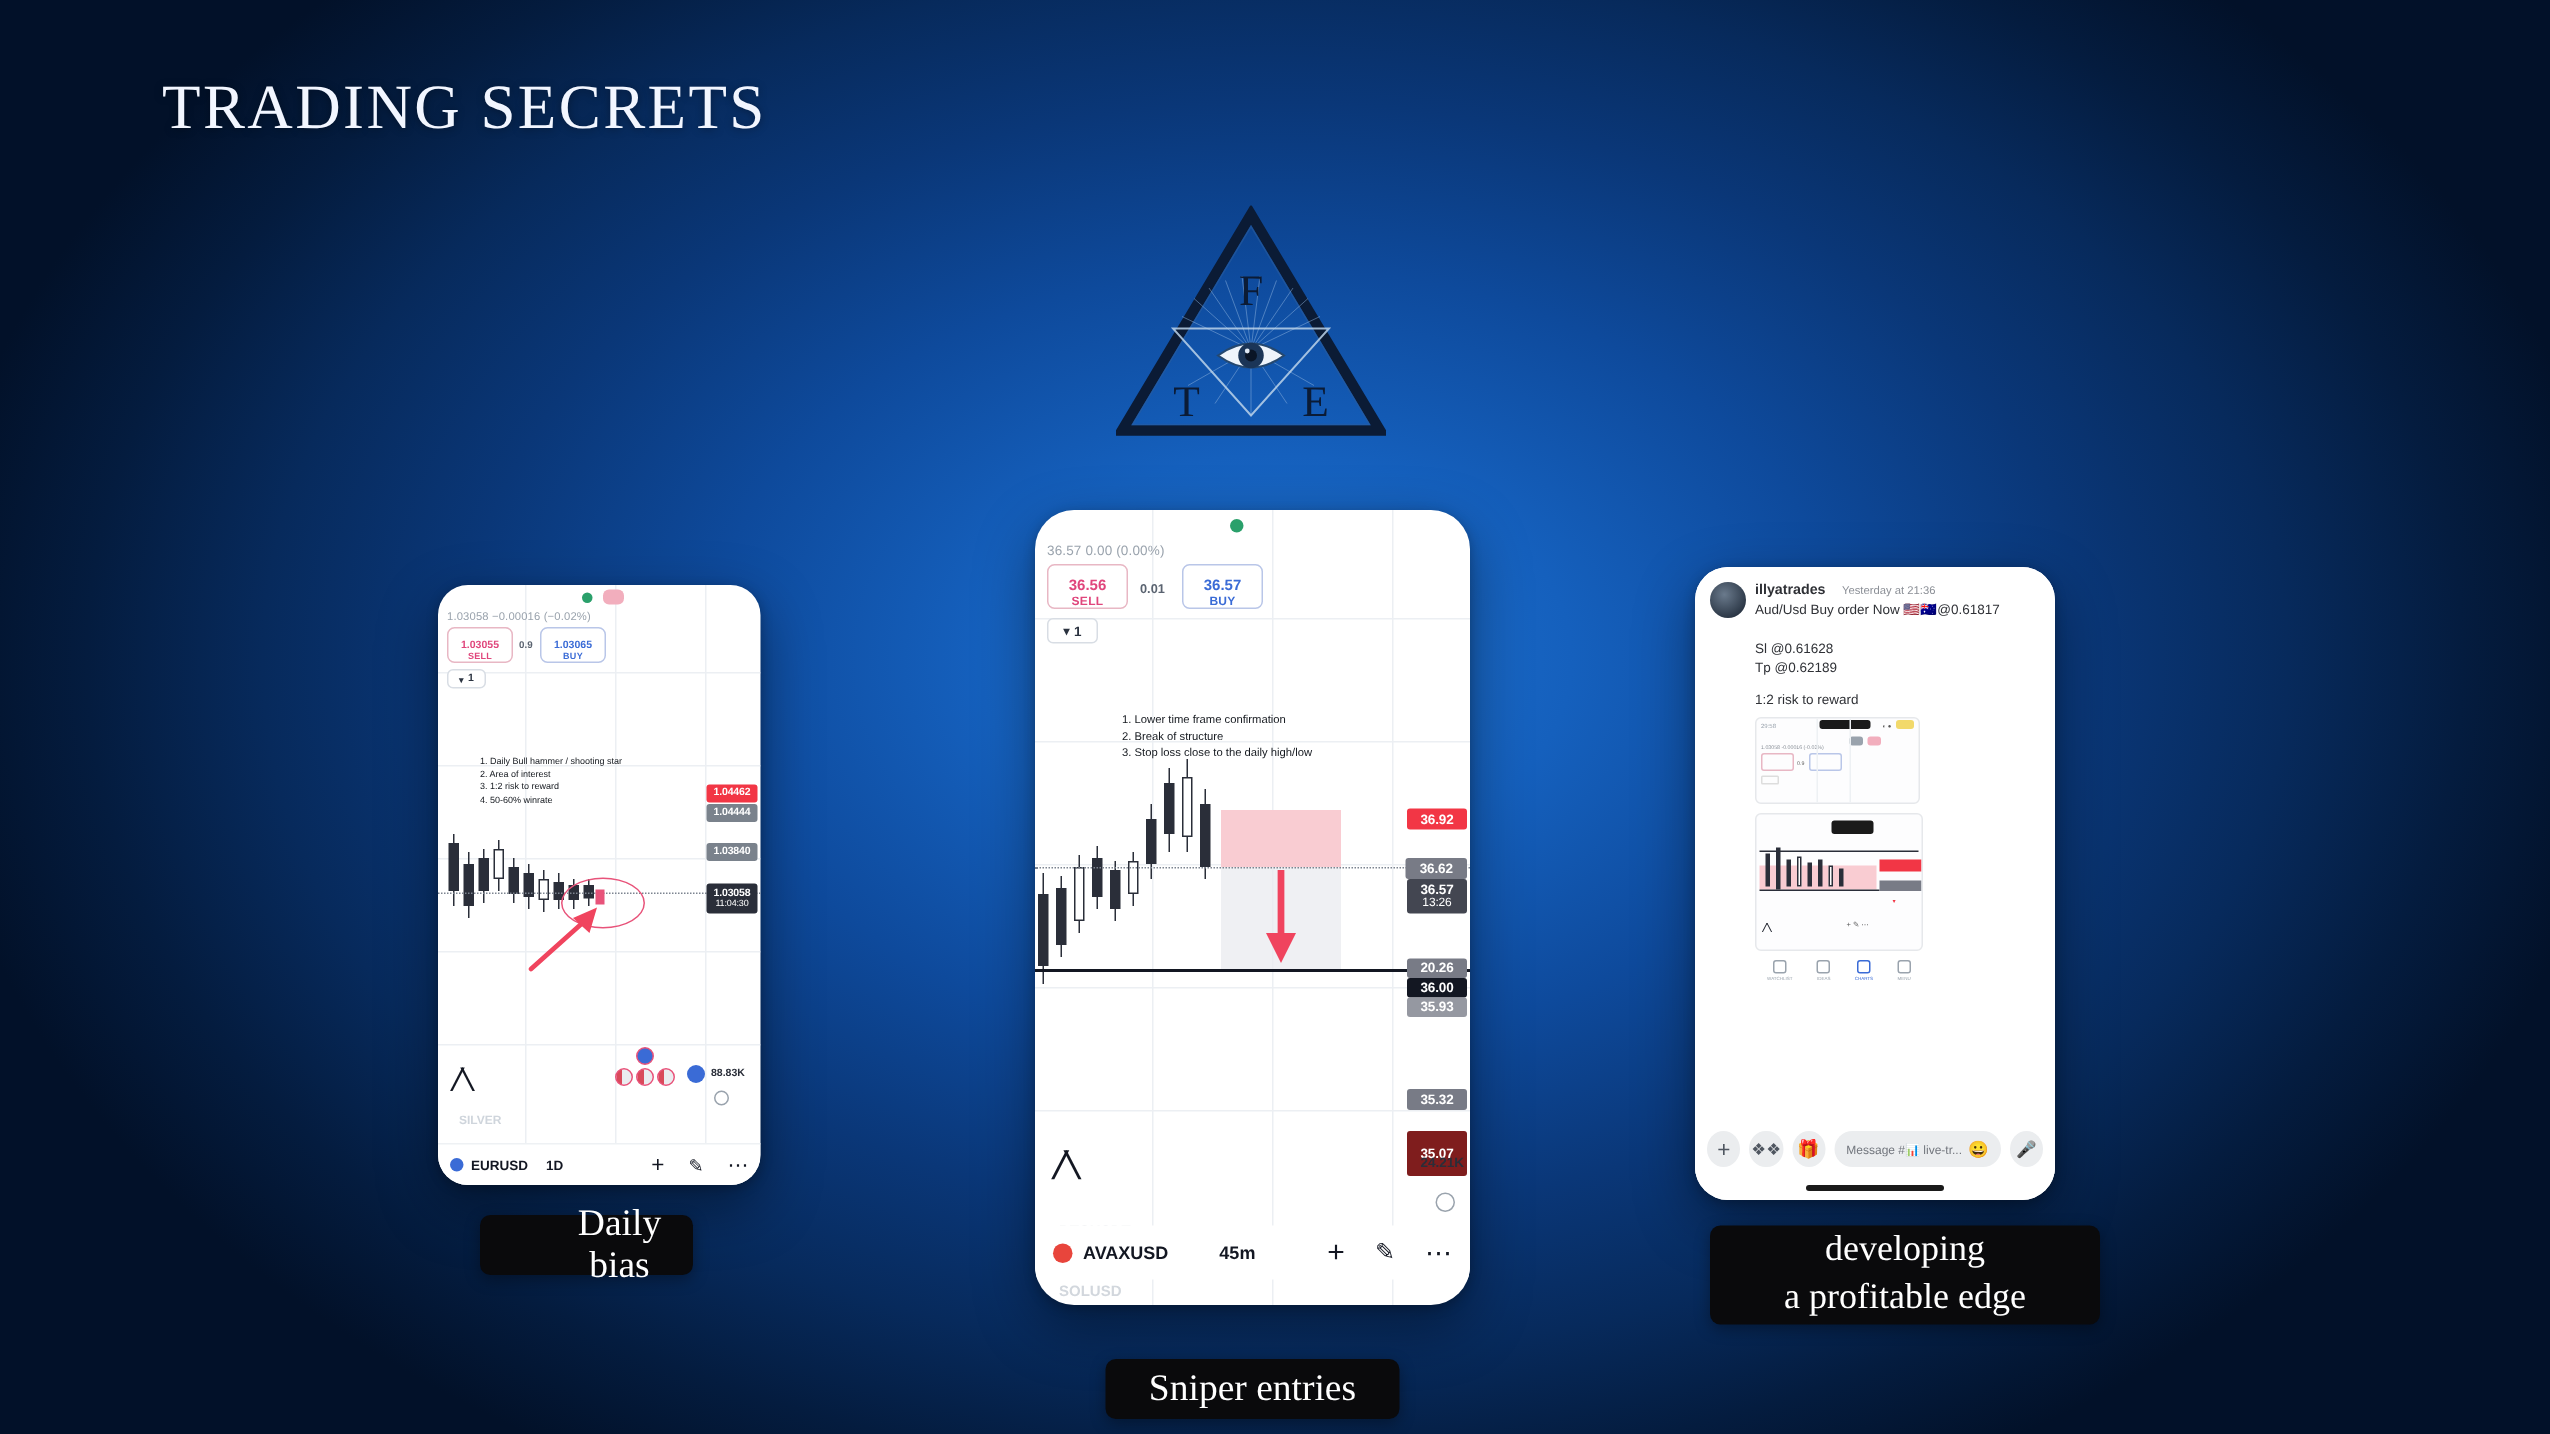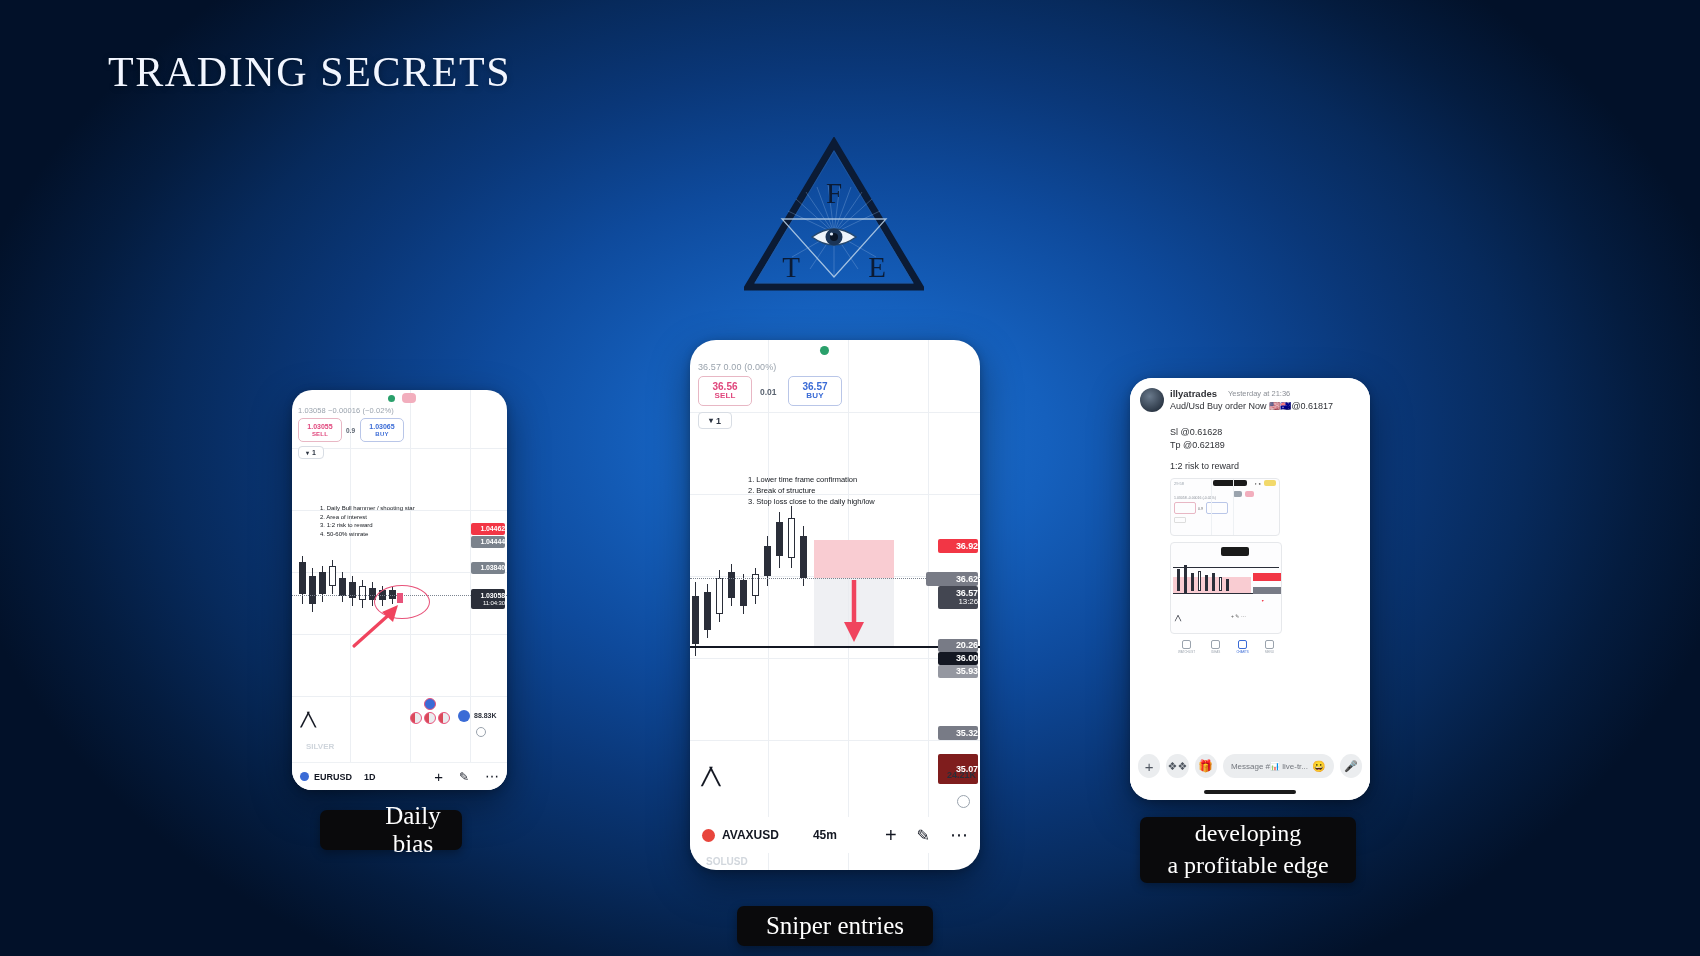--- a/index.html
+++ b/index.html
@@ -43,41 +43,41 @@
 
   
   .chart-area { position: absolute; inset: 0; }
   .grid-v, .grid-h { position: absolute; background: #eceff3; }
   .grid-v { width: 1px; top: 0; bottom: 0; }
   .grid-h { height: 1px; left: 0; right: 0; }
 
   .quote-line { position: absolute; color: #9aa3ad; font-size: 7.5px; letter-spacing: .1px; }
   .pill {
     position: absolute; border-radius: 5px; background: #fff;
-    display: flex; flex-direction: column; align-items: center; justify-content: center;
+    display: flex; flex-direction: column; align-items: center; justify-content: flex-end;
     line-height: 1.05;
   }
   .pill.sell { border: 1px solid #e8b7c4; }
   .pill.buy  { border: 1px solid #b9c6e8; }
   .pill .val { font-weight: 700; }
   .pill .lbl { font-weight: 600; letter-spacing: .2px; }
   .sell .val, .sell .lbl { color: #e0467c; }
   .buy  .val, .buy  .lbl { color: #3a6bd6; }
   .spread { position: absolute; color: #5a6370; font-weight: 600; }
   .qty {
     position: absolute; border: 1px solid #d8dde4; border-radius: 4px; background:#fff;
     display:flex; align-items:center; justify-content:center; gap:3px;
     color:#2b3340; font-weight:700;
   }
 
   .annot { position: absolute; color: #14181e; line-height: 1.45; white-space: pre-line; }
 
   .axlabel {
     position: absolute; color: #fff; border-radius: 2px;
-    display: flex; flex-direction: column; align-items: flex-end; justify-content: center;
+    display: flex; flex-direction: column; align-items: center; justify-content: center;
     line-height: 1.12; font-weight: 600; letter-spacing: -.1px;
   }
 
   .candle { position: absolute; }
   .wick  { position: absolute; width: 1px; }
 
   .hline { position: absolute; height: 1px; }
   .dashline { position: absolute; height: 0; border-top: 1px dotted #7c8490; }
 
   .zone { position: absolute; }
@@ -111,21 +111,21 @@
     color: #ffffff;
     font-family: "Liberation Serif", serif;
     border-radius: 7px;
     display: flex; align-items: center; justify-content: center;
     text-align: center;
     box-shadow: 0 3px 10px rgba(0,0,0,.35);
   }
   .cap-daily  { left: 320px; top: 810px; width: 142px; height: 40px; font-size: 25px; padding-left: 44px; }
   .cap-sniper { left: 737px; top: 906px; width: 196px; height: 40px; font-size: 25px; }
   .cap-dev {
-    left: 1140px; top: 817px; width: 216px; height: 66px;
+    left: 1140px; top: 817px; width: 260px; height: 66px;
     flex-direction: column; font-size: 24px; line-height: 1.32;
     border-radius: 7px;
   }
   .cap-dev .l2 { white-space: nowrap; }
 </style>
 </head>
 <body>
 
 <div class="title">TRADING SECRETS</div>
 
@@ -335,21 +335,21 @@
       <line x1="12" y1="2" x2="12" y2="46" stroke="#f0445e" stroke-width="4.5"></line>
       <polygon points="12,64 2,44 22,44" fill="#f0445e"></polygon>
     </svg>
 
     <div class="dashline" style="left:0;right:0;top:238px;"></div>
     <div class="hline" style="left:0;right:0;top:306px;background:#131722;height:1.6px;"></div>
 
     <div class="axlabel" style="right:2px;top:199px;width:40px;height:14px;background:#f23645;font-size:9px;">
       <span>36.92</span>
     </div>
-    <div class="axlabel" style="right:2px;top:232px;width:52px;height:14px;background:#787b86;font-size:9px;">
+    <div class="axlabel" style="right:2px;top:232px;width:41px;height:14px;background:#787b86;font-size:9px;">
       <span>36.62</span>
     </div>
     <div class="axlabel" style="right:2px;top:246px;width:40px;height:23px;background:#434651;font-size:9px;">
       <span>36.57</span>
       <span style="font-size:8px;font-weight:400;">13:26</span>
     </div>
     <div class="axlabel" style="right:2px;top:299px;width:40px;height:13px;background:#787b86;font-size:9px;">
       <span>20.26</span>
     </div>
     <div class="axlabel" style="right:2px;top:312px;width:40px;height:13px;background:#131722;font-size:9px;">

